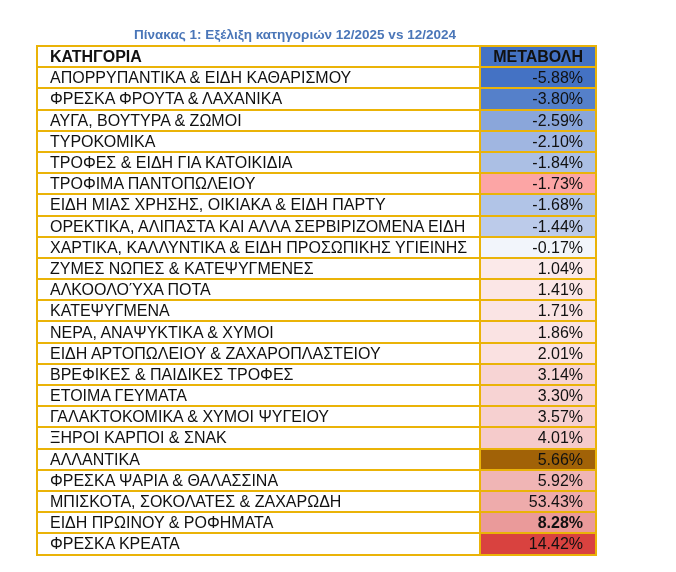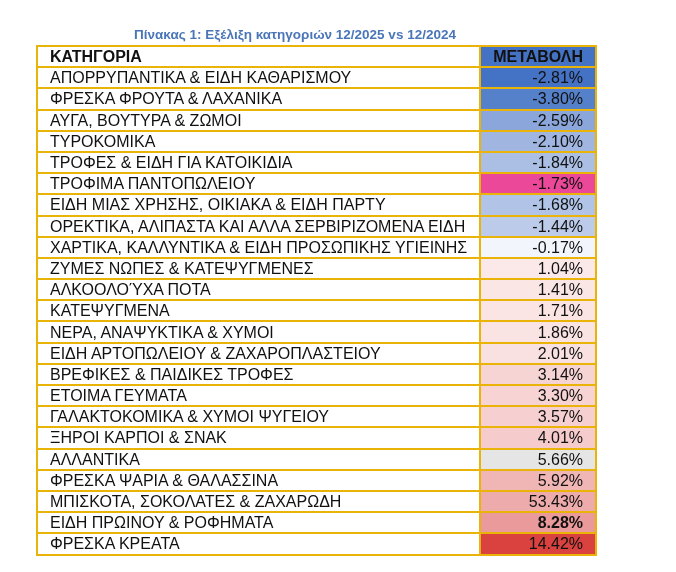--- a/index.html
+++ b/index.html
@@ -20,41 +20,41 @@
 <table class="cat">
   <thead>
     <tr>
       <th>ΚΑΤΗΓΟΡΙΑ</th>
       <th class="val">ΜΕΤΑΒΟΛΗ</th>
     </tr>
   </thead>
   <tbody id="tbody">
       <tr>
         <td class="name">ΑΠΟΡΡΥΠΑΝΤΙΚΑ &amp; ΕΙΔΗ ΚΑΘΑΡΙΣΜΟΥ</td>
-        <td class="val" style="background: rgb(68, 114, 196);">-2.81%</td>
+        <td class="val" style="background: rgb(68, 114, 196);">-5.88%</td>
       </tr>
       <tr>
         <td class="name">ΦΡΕΣΚΑ ΦΡΟΥΤΑ &amp; ΛΑΧΑΝΙΚΑ</td>
         <td class="val" style="background: rgb(85, 128, 202);">-3.80%</td>
       </tr>
       <tr>
         <td class="name">ΑΥΓΑ, ΒΟΥΤΥΡΑ &amp; ΖΩΜΟΙ</td>
         <td class="val" style="background: rgb(138, 166, 218); margin-left: 16px;">-2.59%</td>
       </tr>
       <tr>
         <td class="name">ΤΥΡΟΚΟΜΙΚΑ</td>
         <td class="val" style="background: rgb(160, 182, 225);">-2.10%</td>
       </tr>
       <tr>
         <td class="name">ΤΡΟΦΕΣ &amp; ΕΙΔΗ ΓΙΑ ΚΑΤΟΙΚΙΔΙΑ</td>
         <td class="val" style="background: rgb(171, 191, 228);">-1.84%</td>
       </tr>
       <tr>
         <td class="name">ΤΡΟΦΙΜΑ ΠΑΝΤΟΠΩΛΕΙΟΥ</td>
-        <td class="val" style="background: #ec4899;">-1.73%</td>
+        <td class="val" style="background: #fca5a5;">-1.73%</td>
       </tr>
       <tr>
         <td class="name">ΕΙΔΗ ΜΙΑΣ ΧΡΗΣΗΣ, ΟΙΚΙΑΚΑ &amp; ΕΙΔΗ ΠΑΡΤΥ</td>
         <td class="val" style="background: rgb(177, 196, 231);">-1.68%</td>
       </tr>
       <tr>
         <td class="name">ΟΡΕΚΤΙΚΑ, ΑΛΙΠΑΣΤΑ ΚΑΙ ΑΛΛΑ ΣΕΡΒΙΡΙΖΟΜΕΝΑ ΕΙΔΗ</td>
         <td class="val" style="background: rgb(188, 203, 234);">-1.44%</td>
       </tr>
       <tr>
@@ -92,21 +92,21 @@
       <tr>
         <td class="name">ΓΑΛΑΚΤΟΚΟΜΙΚΑ &amp; ΧΥΜΟΙ ΨΥΓΕΙΟΥ</td>
         <td class="val" style="background: rgb(246, 208, 208);">3.57%</td>
       </tr>
       <tr>
         <td class="name">ΞΗΡΟΙ ΚΑΡΠΟΙ &amp; ΣΝΑΚ</td>
         <td class="val" style="background: rgb(245, 203, 203);">4.01%</td>
       </tr>
       <tr>
         <td class="name">ΑΛΛΑΝΤΙΚΑ</td>
-        <td class="val" style="background: #e5e5e5;">5.66%</td>
+        <td class="val" style="background: #a16207;">5.66%</td>
       </tr>
       <tr>
         <td class="name">ΦΡΕΣΚΑ ΨΑΡΙΑ &amp; ΘΑΛΑΣΣΙΝΑ</td>
         <td class="val" style="background: rgb(240, 181, 181);">5.92%</td>
       </tr>
       <tr>
         <td class="name">ΜΠΙΣΚΟΤΑ, ΣΟΚΟΛΑΤΕΣ &amp; ΖΑΧΑΡΩΔΗ</td>
         <td class="val" style="background: rgb(238, 171, 171);">53.43%</td>
       </tr>
       <tr>

